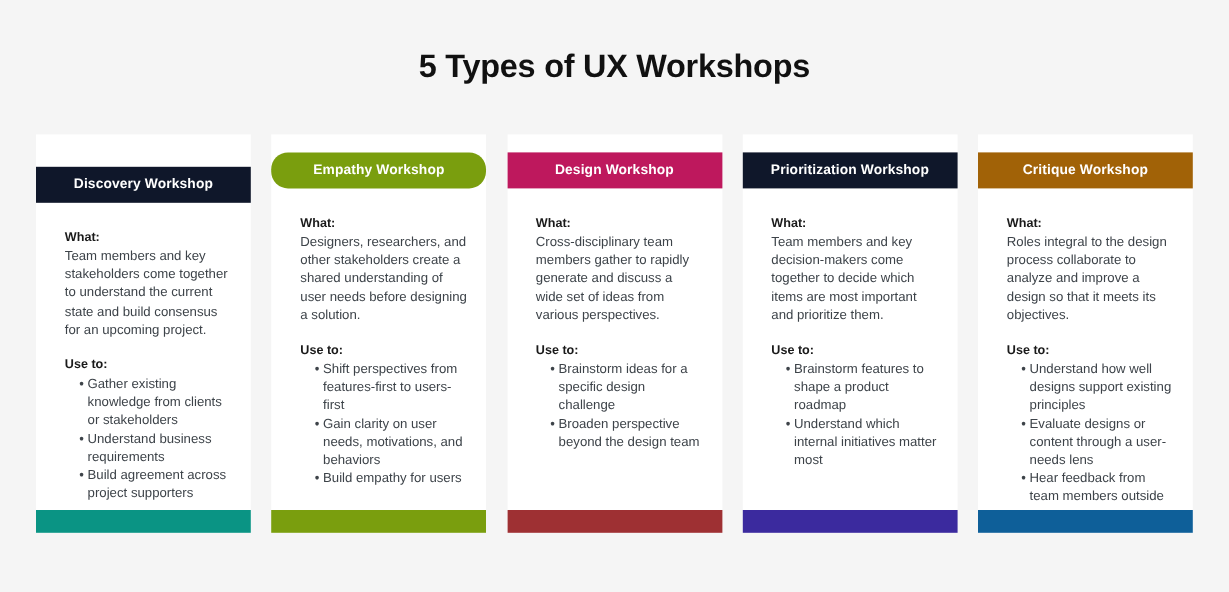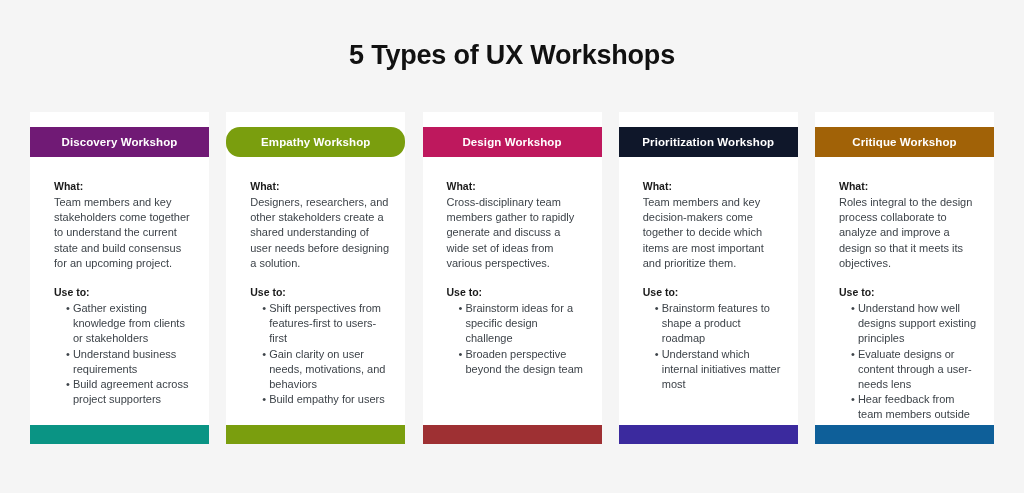--- a/index.html
+++ b/index.html
@@ -117,21 +117,21 @@
 <body>
 
 <div class="page">
 
   <div class="page-title">5 Types of UX Workshops</div>
 
   <div class="cards">
 
     <div class="card">
       <div class="card-top-pad"></div>
-      <div class="card-header" style="background: #701a75;">Discovery Workshop</div>
+      <div class="card-header" style="background: #0f172a; margin-top: 12px;">Discovery Workshop</div>
       <div class="card-body">
         <div class="section-label">What:</div>
         <div class="what-text">Team members and key stakeholders come together to understand the current state and build consensus for an upcoming project.</div>
         <div class="use-block">
           <div class="section-label">Use to:</div>
           <ul class="bullet-list">
             <li class="bullet-item">• Gather existing knowledge from clients or stakeholders</li>
             <li class="bullet-item">• Understand business requirements</li>
             <li class="bullet-item">• Build agreement across project supporters</li>
           </ul>

